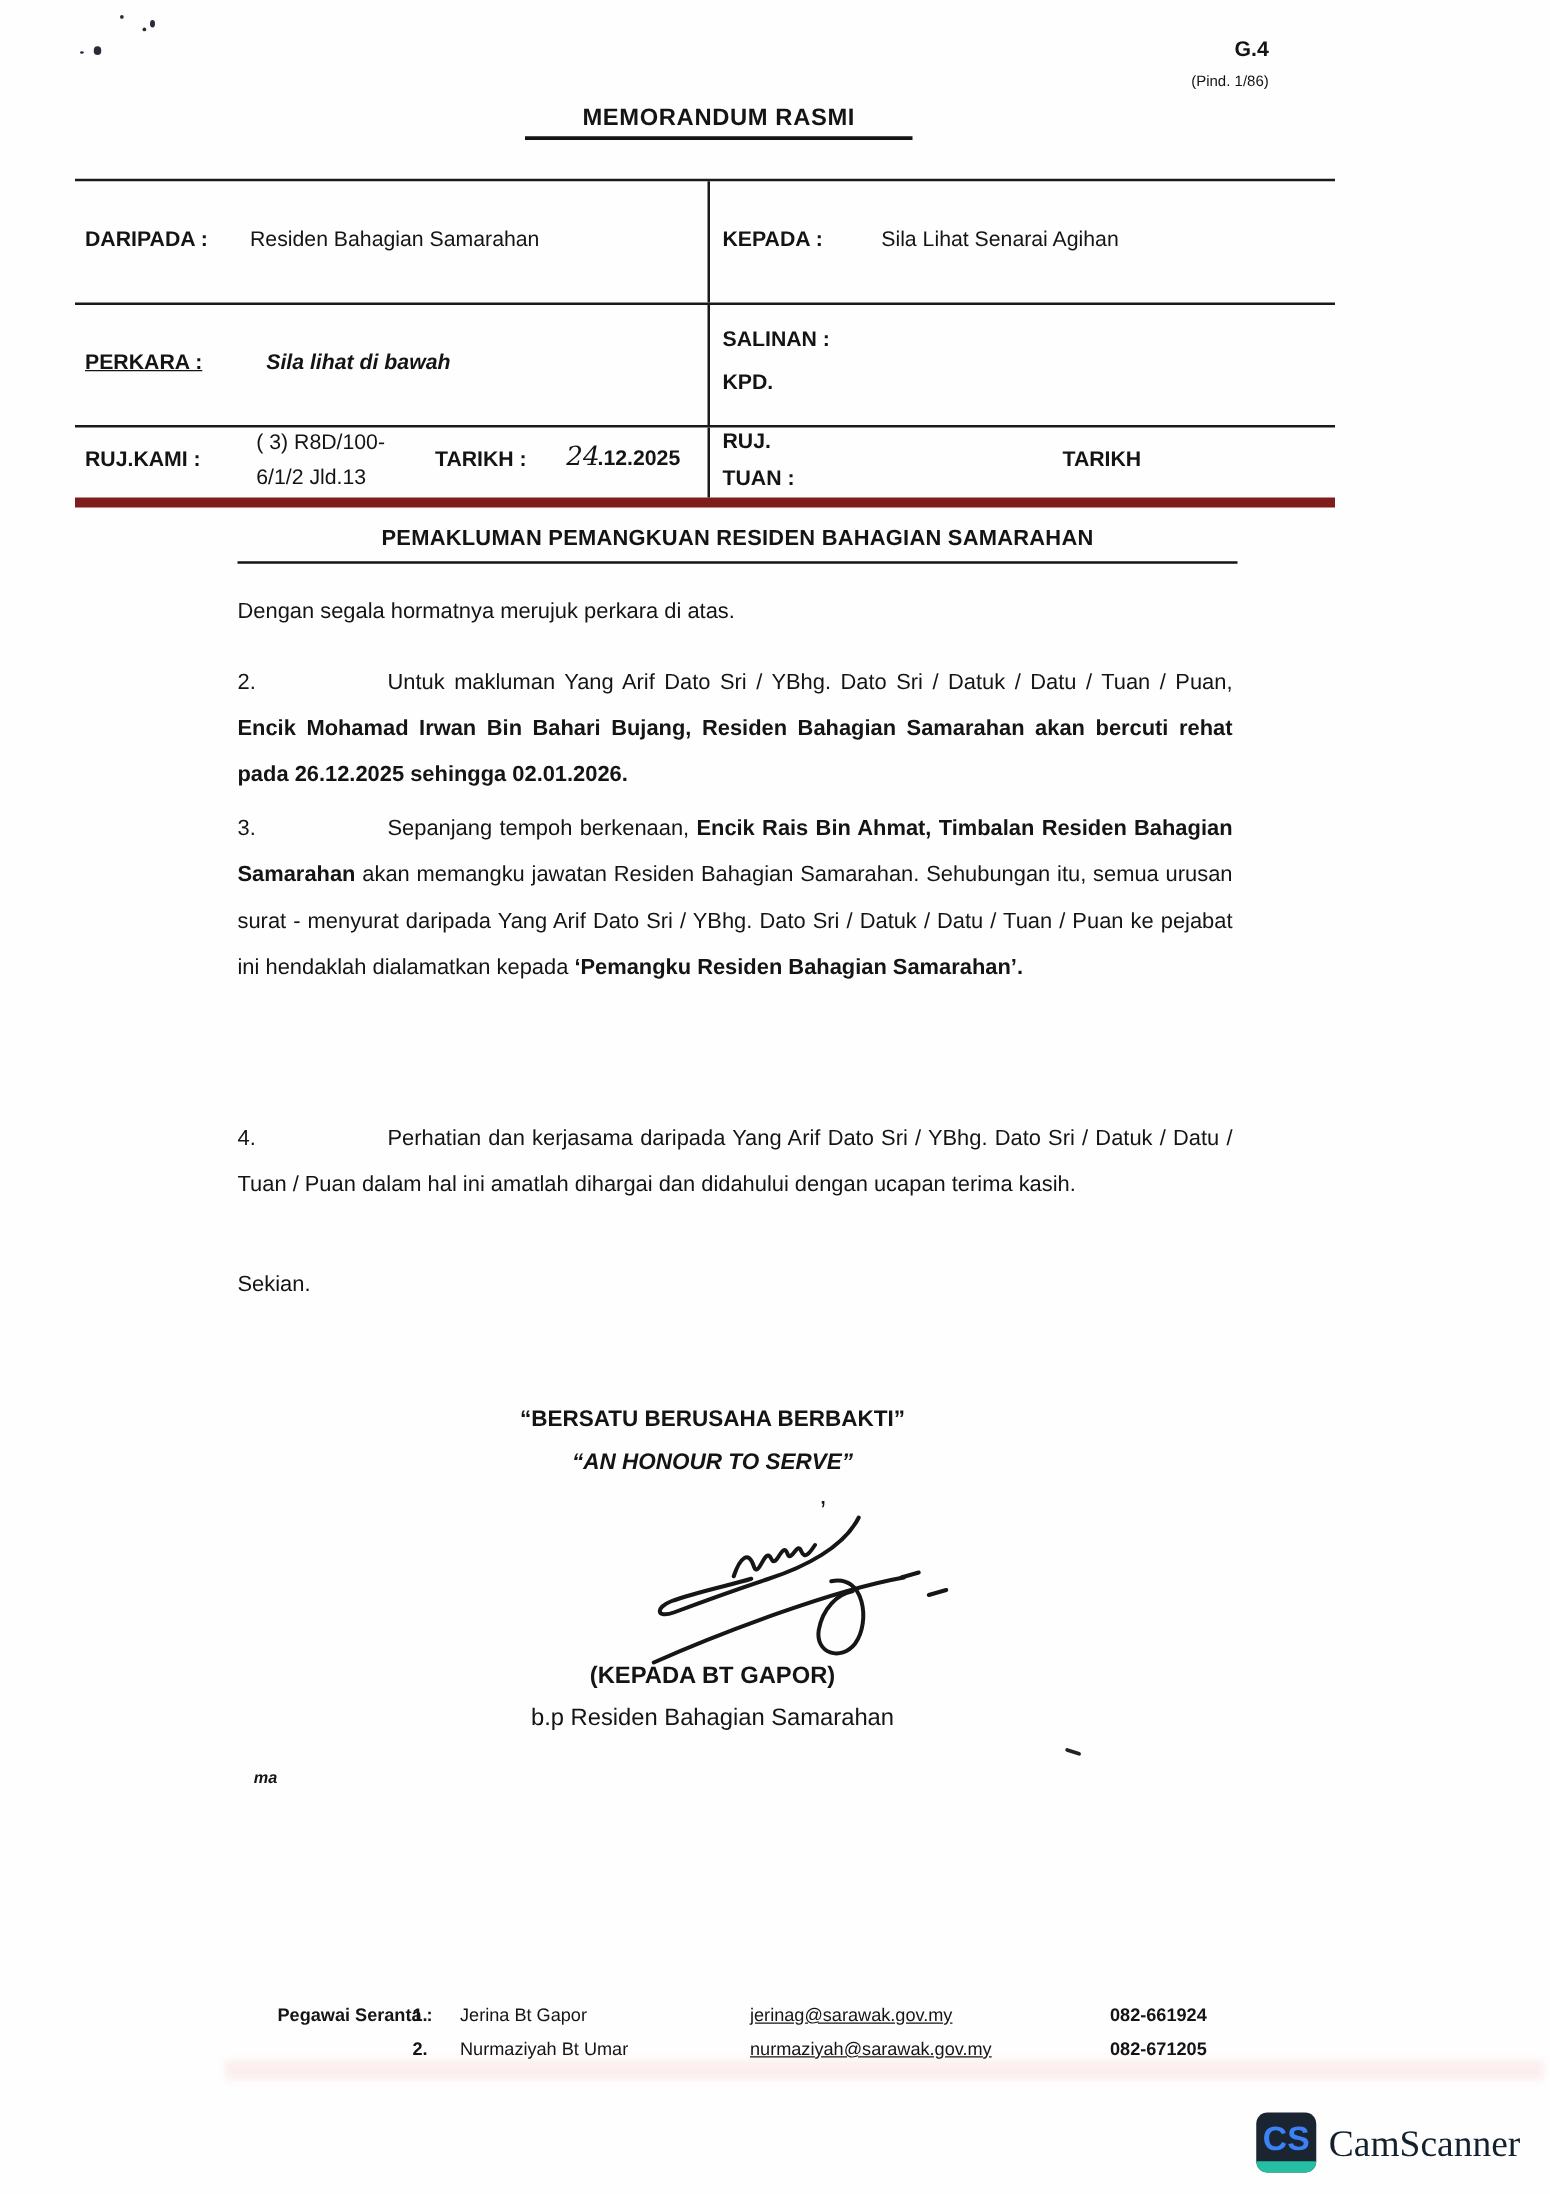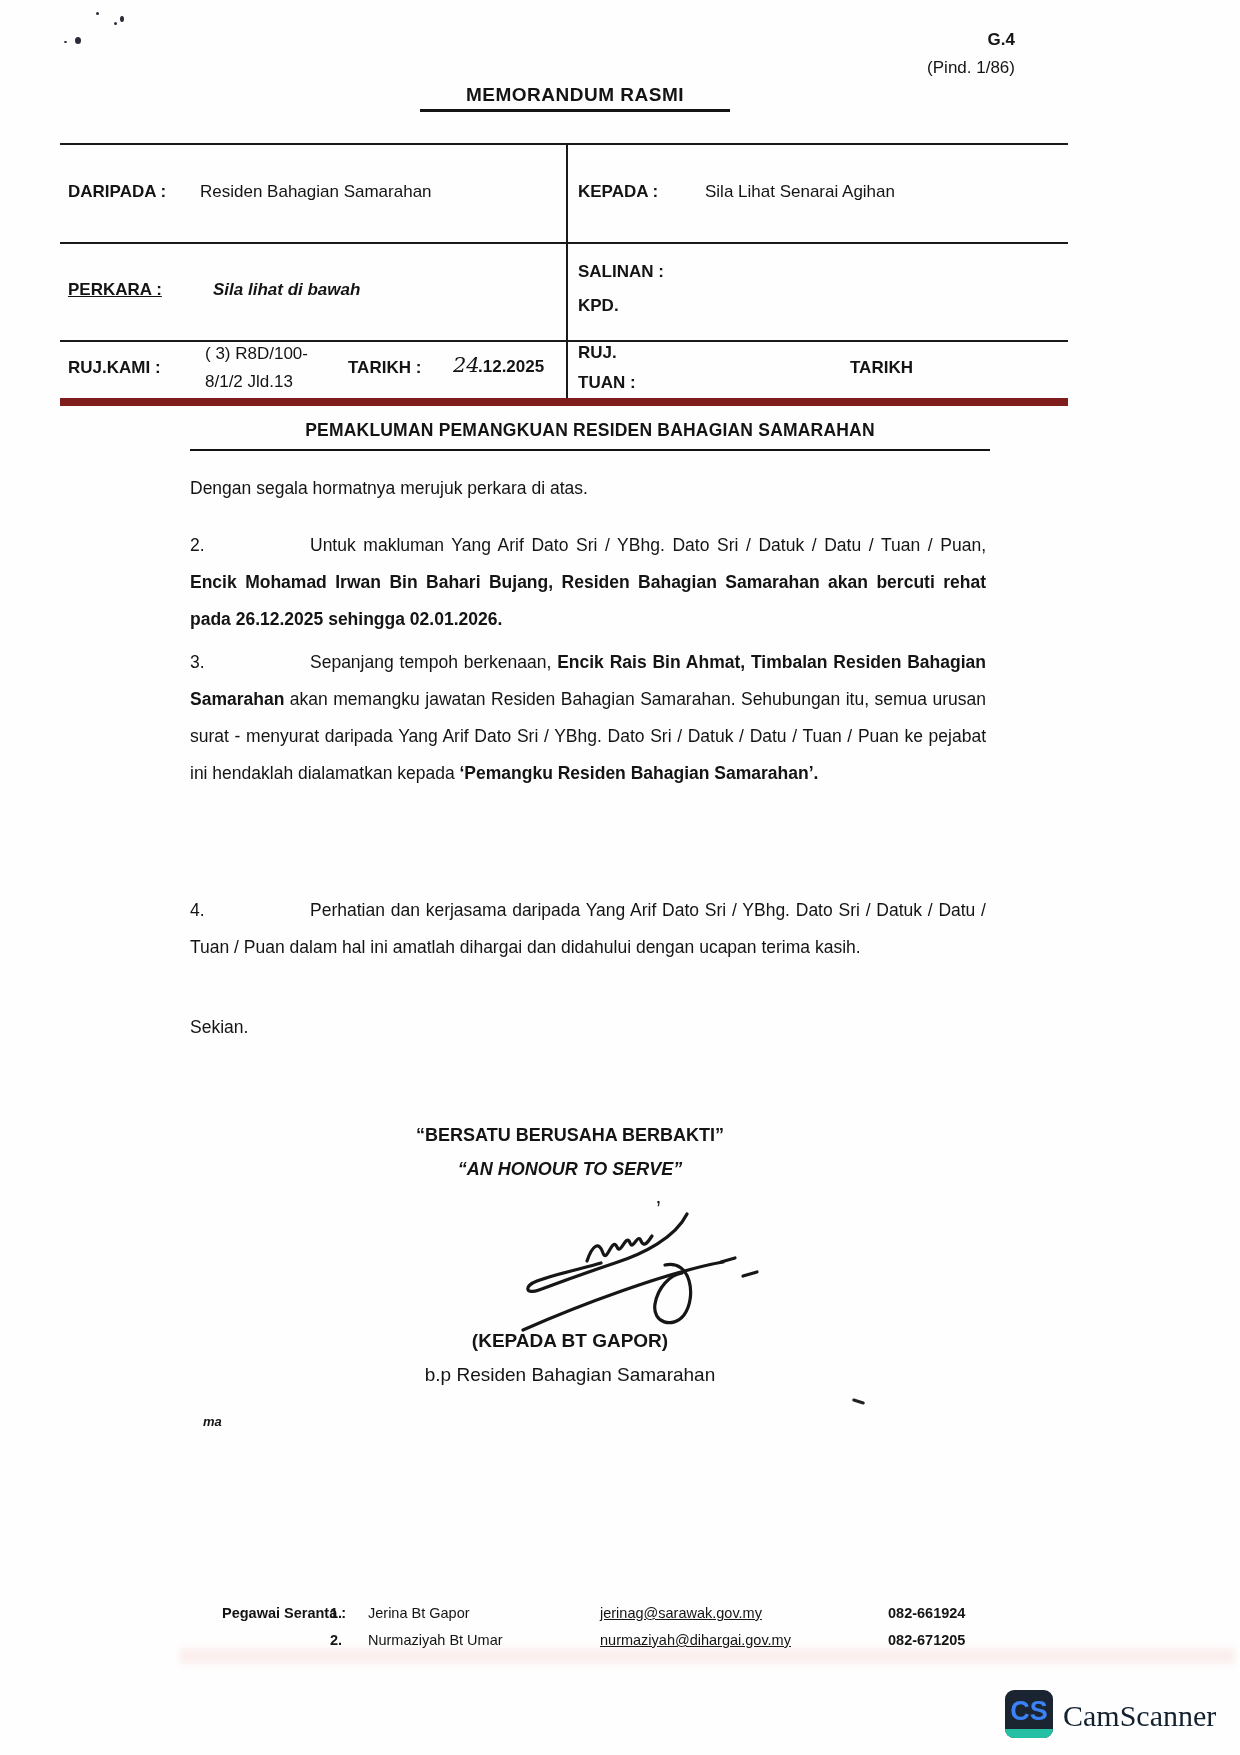--- a/index.html
+++ b/index.html
@@ -5,21 +5,21 @@
   html,body{margin:0;padding:0;}
   body{
     width:1240px;height:1755px;position:relative;overflow:hidden;
     background:#fefefe;color:#141414;
     font-family:"Liberation Sans", sans-serif;
   }
   .abs{position:absolute;}
 
   
   .form-code{left:860px;top:30px;width:155px;text-align:right;font-size:17px;font-weight:700;}
-  .form-rev{left:820px;top:58px;width:195px;text-align:right;font-size:17px;}
+  .form-rev{left:820px;top:58px;width:195px;text-align:right;font-size:12px;}
   .doc-title{left:420px;top:84px;width:310px;text-align:center;font-size:19px;font-weight:700;
     letter-spacing:.5px;border-bottom:3px solid #141414;padding-bottom:3px;}
 
   
   .memo-table{left:60px;top:143px;width:1008px;border-top:2px solid #1a1a1a;border-bottom:8px solid #7f1d1d;}
   .trow{display:flex;border-bottom:2px solid #1a1a1a;}
   .trow:last-child{border-bottom:none;}
   .r1{height:97px;} .r2{height:96px;} .r3{height:56px;}
   .cl{width:506px;position:relative;}
   .cr{width:498px;border-left:2px solid #1a1a1a;position:relative;}
@@ -100,21 +100,21 @@
     </div>
     <div class="cr">
       <span class="abs lbl" style="left:10px;top:18px;">SALINAN :</span>
       <span class="abs lbl" style="left:10px;top:52px;">KPD.</span>
     </div>
   </div>
   <div class="trow r3">
     <div class="cl">
       <span class="abs lbl" style="left:8px;top:16px;">RUJ.KAMI :</span>
       <span class="abs val" style="left:145px;top:2px;">( 3) R8D/100-</span>
-      <span class="abs val" style="left:145px;top:30px;">8/1/2 Jld.13</span>
+      <span class="abs val" style="left:145px;top:30px;">6/1/2 Jld.13</span>
       <span class="abs lbl" style="left:288px;top:16px;">TARIKH :</span>
       <span class="abs" style="left:393px;top:11px;font-family:'DejaVu Serif',serif;font-style:italic;font-size:21px;">24</span>
       <span class="abs" style="left:418px;top:15px;font-size:17px;font-weight:600;">.12.2025</span>
     </div>
     <div class="cr">
       <span class="abs lbl" style="left:10px;top:1px;">RUJ.</span>
       <span class="abs lbl" style="left:10px;top:31px;">TUAN :</span>
       <span class="abs lbl" style="left:282px;top:16px;">TARIKH</span>
     </div>
   </div>
@@ -164,21 +164,21 @@
 <div class="abs foot foot-label">Pegawai Seranta :</div>
 <div class="foot foot-row frow1">
   <span class="c-num">1.</span>
   <span class="c-name">Jerina Bt Gapor</span>
   <span class="c-mail">jerinag@sarawak.gov.my</span>
   <span class="c-phone">082-661924</span>
 </div>
 <div class="foot foot-row frow2">
   <span class="c-num">2.</span>
   <span class="c-name">Nurmaziyah Bt Umar</span>
-  <span class="c-mail">nurmaziyah@dihargai.gov.my</span>
+  <span class="c-mail">nurmaziyah@sarawak.gov.my</span>
   <span class="c-phone">082-671205</span>
 </div>
 
 <div class="abs pink-band"></div>
 
 <div class="abs cs-logo">
   <div class="cs-txt">CS</div>
   <div class="cs-bar"></div>
 </div>
 <div class="abs cs-brand">CamScanner</div>

